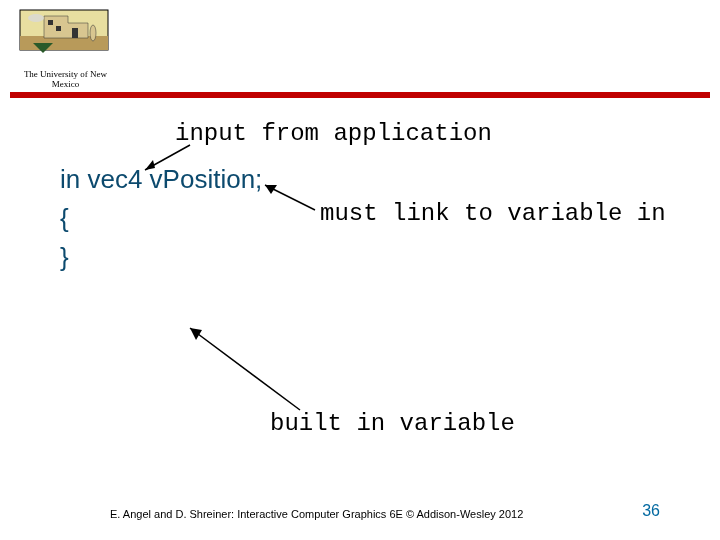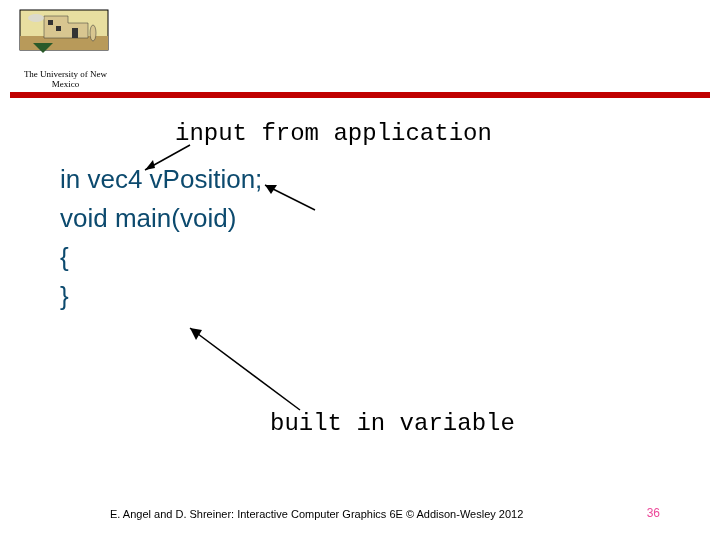--- a/index.html
+++ b/index.html
@@ -15,21 +15,21 @@
 
   .note-mono { font-family: "Courier New", monospace; font-size: 24px; color: #000; position: absolute; }
   .note1 { left: 175px; top: 120px; text-align: right; }
   .note2 { left: 320px; top: 200px; }
   .note3 { left: 270px; top: 410px; }
 
   .code { position: absolute; left: 60px; top: 160px; font-family: Arial, Helvetica, sans-serif; font-size: 26px; color: #0c4a6e; line-height: 1.5; }
   .code .indent { padding-left: 30px; display: inline-block; }
 
   .footer { position: absolute; left: 110px; bottom: 20px; font-size: 11px; color: #000; }
-  .pagenum { position: absolute; right: 60px; bottom: 20px; font-size: 12px; color: #ec4899; }
+  .pagenum { position: absolute; right: 60px; bottom: 20px; font-size: 16px; color: #0369a1; }
 
   .arrow { position: absolute; pointer-events: none; }
 </style>
 </head>
 <body>
 
 <div class="slide">
 
   <div class="logo">
     <svg width="95" height="55" viewBox="0 0 95 55">
@@ -49,29 +49,29 @@
 
   <div class="redbar"></div>
 
   <div class="note-mono note1">input from application</div>
 
   <svg class="arrow" style="left:135px; top:140px;" width="65" height="40">
     <line x1="55" y1="5" x2="10" y2="30" stroke="#000" stroke-width="1.5"></line>
     <polygon points="10,30 18,20 20,28" fill="#000"></polygon>
   </svg>
 
+  <div class="note-mono note2">must link to variable in</div>
 
   <svg class="arrow" style="left:255px; top:180px;" width="70" height="40">
     <line x1="60" y1="30" x2="10" y2="5" stroke="#000" stroke-width="1.5"></line>
     <polygon points="10,5 22,5 16,14" fill="#000"></polygon>
   </svg>
 
   <div class="code">
     <div>in vec4 vPosition;</div>
-    <div>void main(void)</div>
     <div>{</div>
     <div>}</div>
   </div>
 
   <div class="note-mono note3">built in variable</div>
 
   <svg class="arrow" style="left:180px; top:320px;" width="140" height="100">
     <line x1="120" y1="90" x2="10" y2="8" stroke="#000" stroke-width="1.5"></line>
     <polygon points="10,8 22,10 16,20" fill="#000"></polygon>
   </svg>

